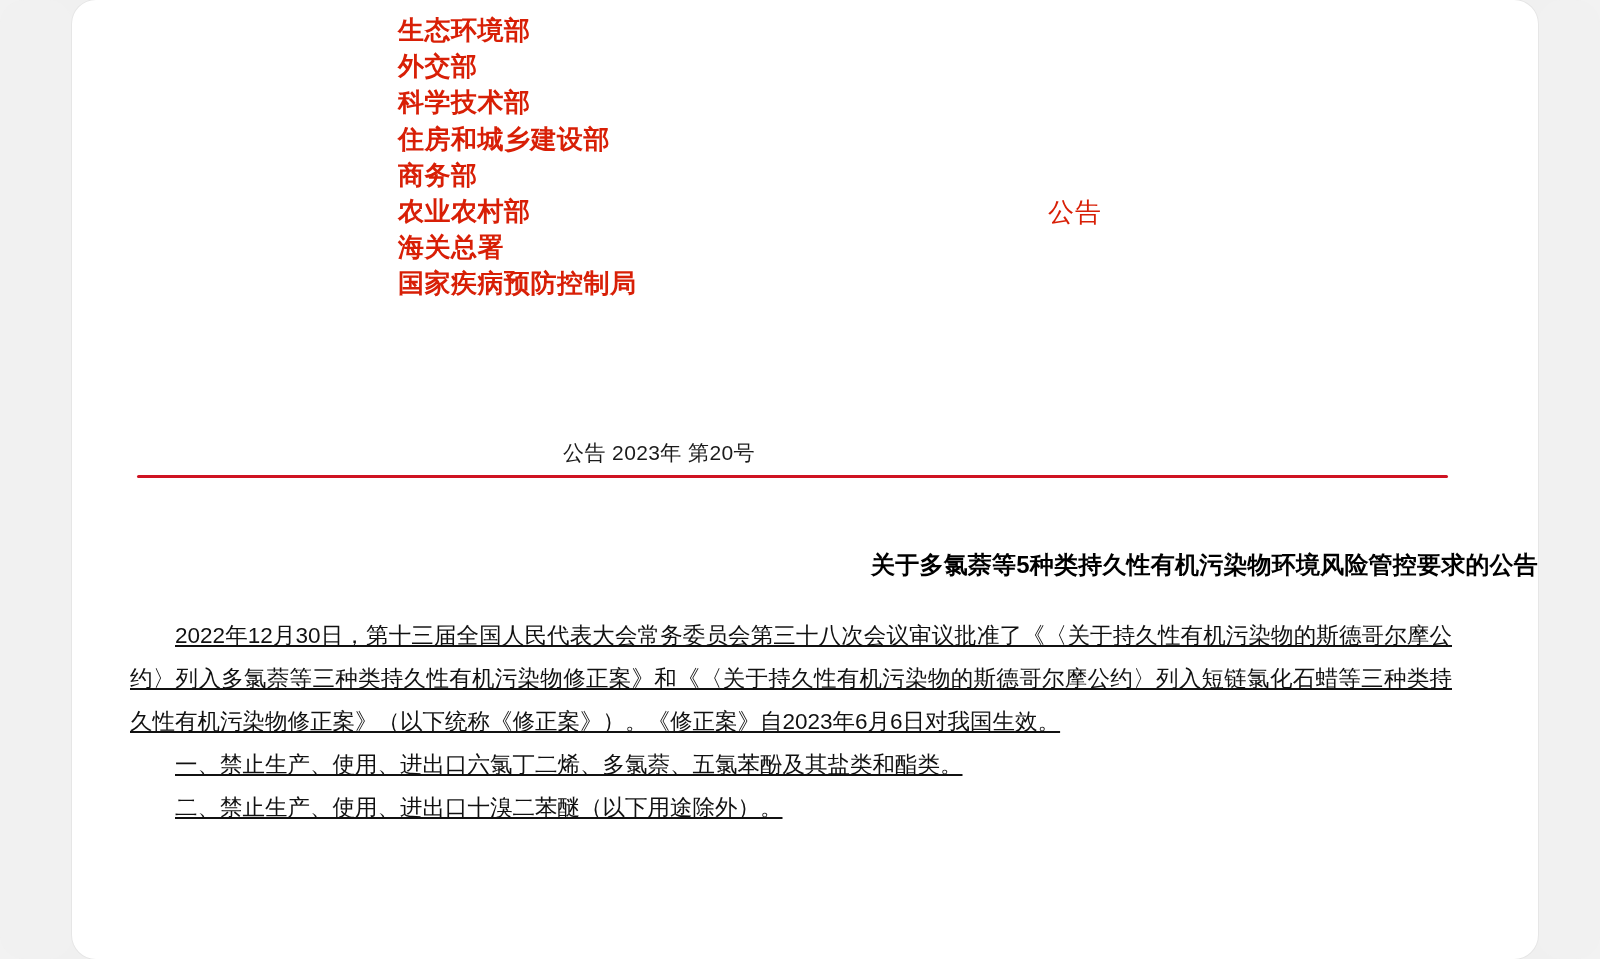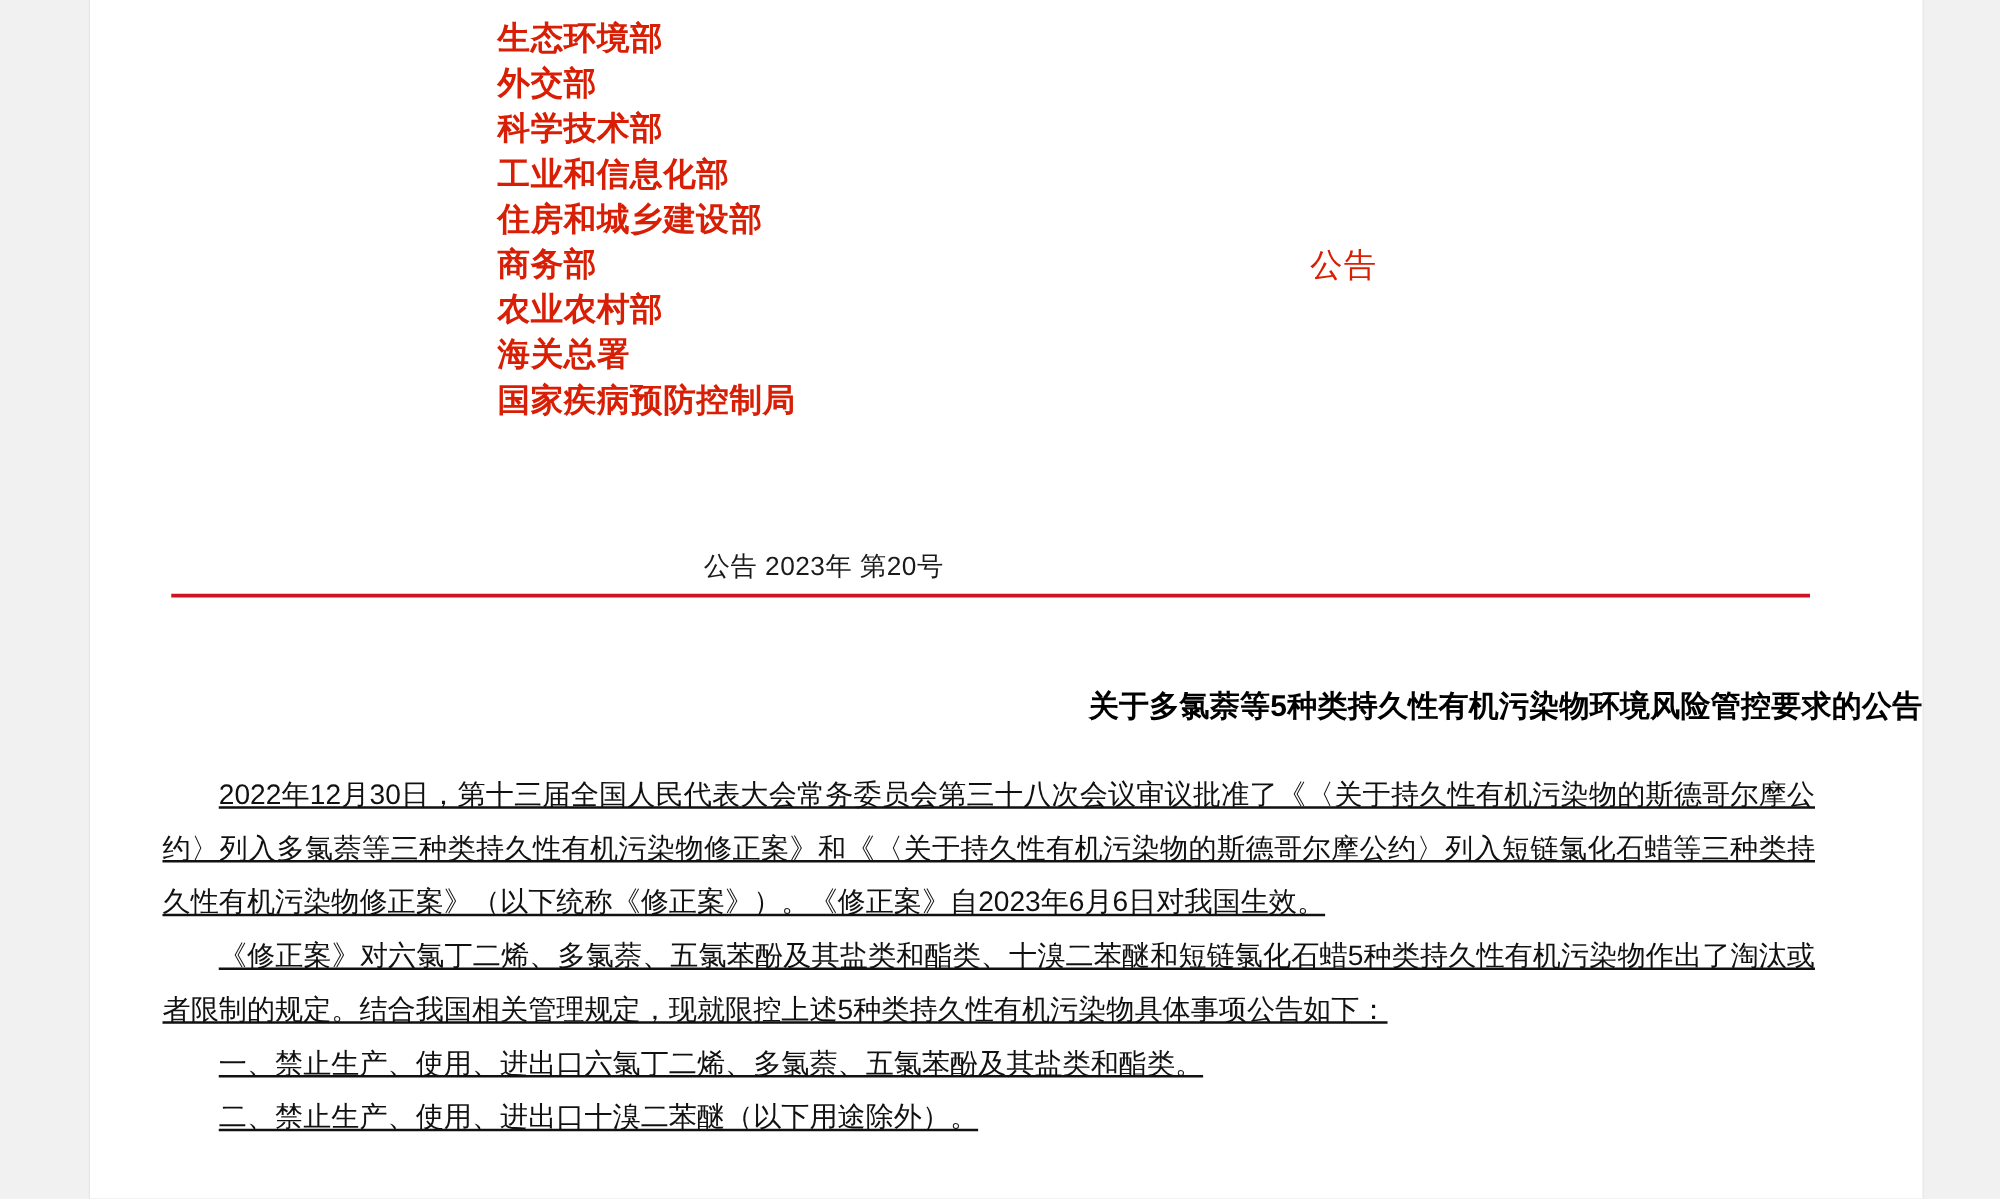--- a/index.html
+++ b/index.html
@@ -1,16 +1,16 @@
 <!DOCTYPE html>
 <html><head>
 <meta charset="utf-8">
 <title>公告</title>
 <style>
-  * { box-sizing: border-box; }
+  * { box-sizing: border-box; border-radius: 24px; }
   html, body {
     margin: 0;
     padding: 0;
     width: 1600px;
     height: 959px;
     overflow: hidden;
     background: #f2f2f2;
     font-family: "Liberation Sans", "DejaVu Sans", sans-serif;
   }
 
@@ -148,38 +148,36 @@
   <div class="gutter right"></div>
 
   <div id="page-sheet">
 
     <div class="masthead">
 
       <ul class="ministry-list">
         <li class="ministry-item">生态环境部</li>
         <li class="ministry-item">外交部</li>
         <li class="ministry-item">科学技术部</li>
-        <li class="ministry-item">工业和信息化部</li>
         <li class="ministry-item">住房和城乡建设部</li>
         <li class="ministry-item">商务部</li>
         <li class="ministry-item">农业农村部</li>
         <li class="ministry-item">海关总署</li>
         <li class="ministry-item">国家疾病预防控制局</li>
       </ul>
 
       <div class="gonggao-badge">公告</div>
     </div>
 
     <div class="doc-number">公告 2023年 第20号</div>
 
     <hr class="red-rule">
 
     <h1 class="doc-title">关于多氯萘等5种类持久性有机污染物环境风险管控要求的公告</h1>
 
     <div class="doc-body">
       <p>2022年12月30日，第十三届全国人民代表大会常务委员会第三十八次会议审议批准了《〈关于持久性有机污染物的斯德哥尔摩公约〉列入多氯萘等三种类持久性有机污染物修正案》和《〈关于持久性有机污染物的斯德哥尔摩公约〉列入短链氯化石蜡等三种类持久性有机污染物修正案》（以下统称《修正案》）。《修正案》自2023年6月6日对我国生效。</p>
-      <p>《修正案》对六氯丁二烯、多氯萘、五氯苯酚及其盐类和酯类、十溴二苯醚和短链氯化石蜡5种类持久性有机污染物作出了淘汰或者限制的规定。结合我国相关管理规定，现就限控上述5种类持久性有机污染物具体事项公告如下：</p>
       <p class="item">一、禁止生产、使用、进出口六氯丁二烯、多氯萘、五氯苯酚及其盐类和酯类。</p>
       <p class="item">二、禁止生产、使用、进出口十溴二苯醚（以下用途除外）。</p>
     </div>
 
   </div>
 </div>
 
 </body></html>

